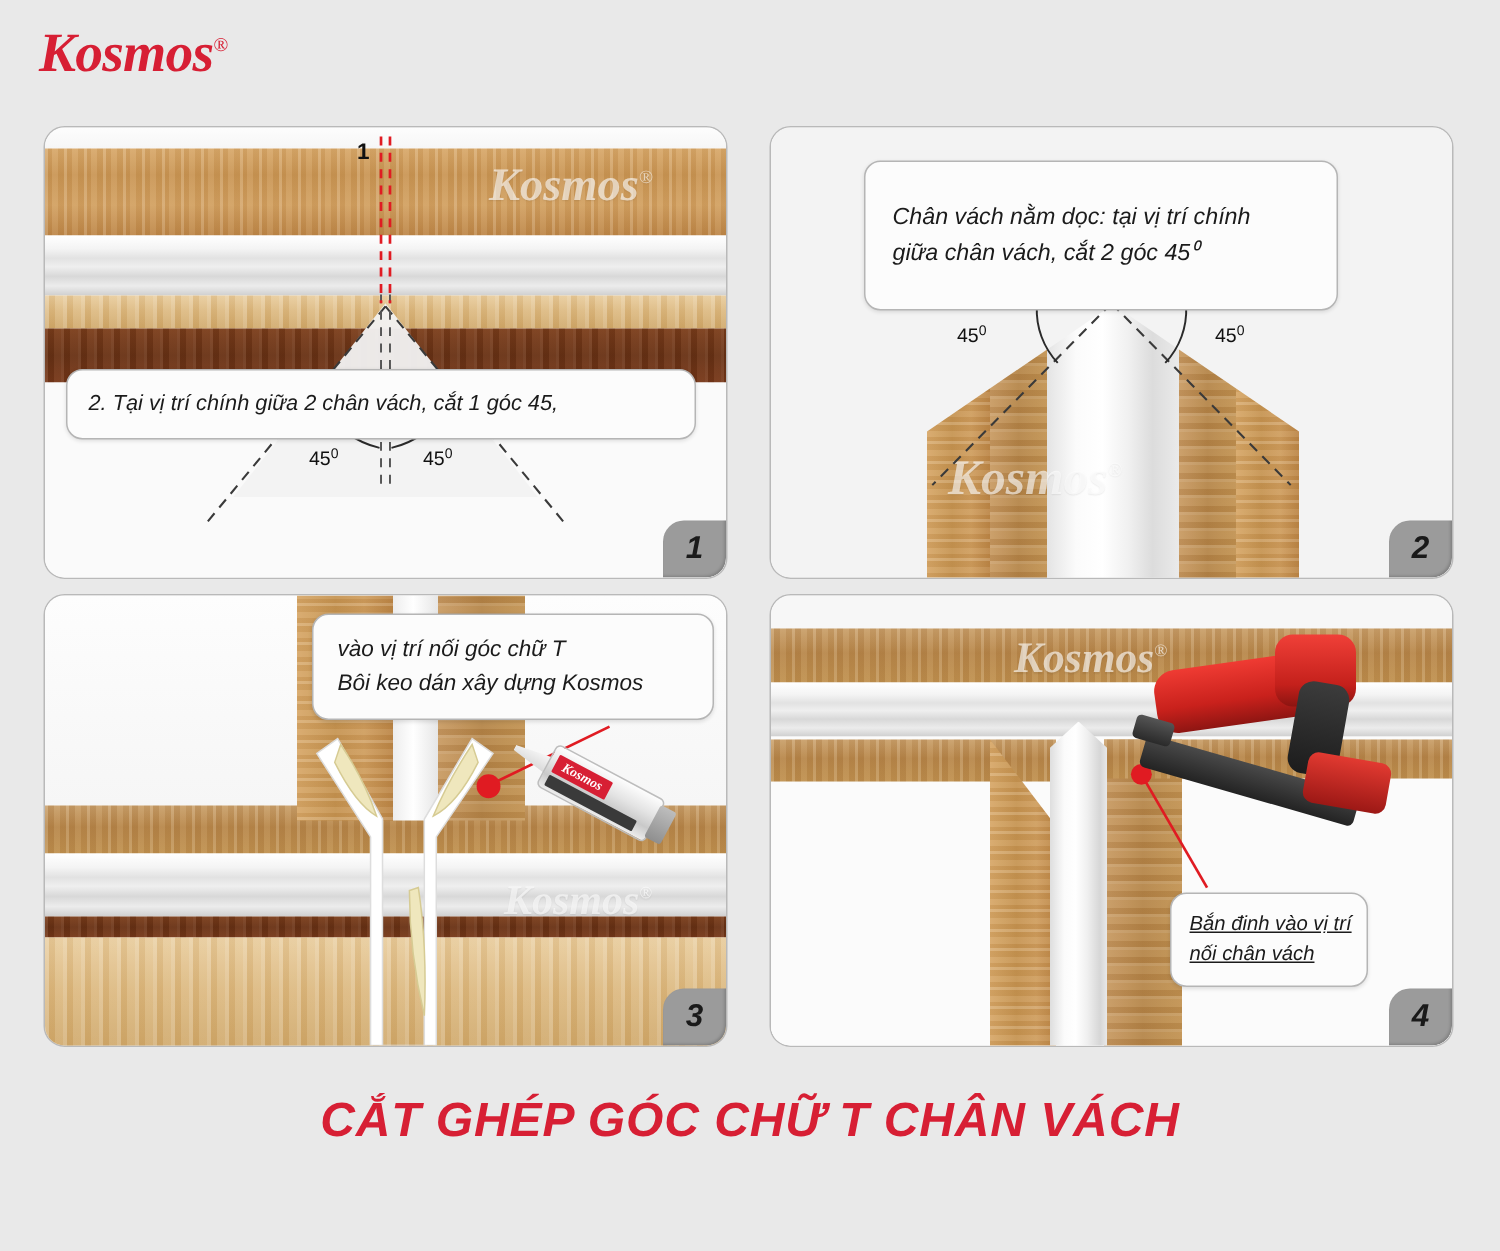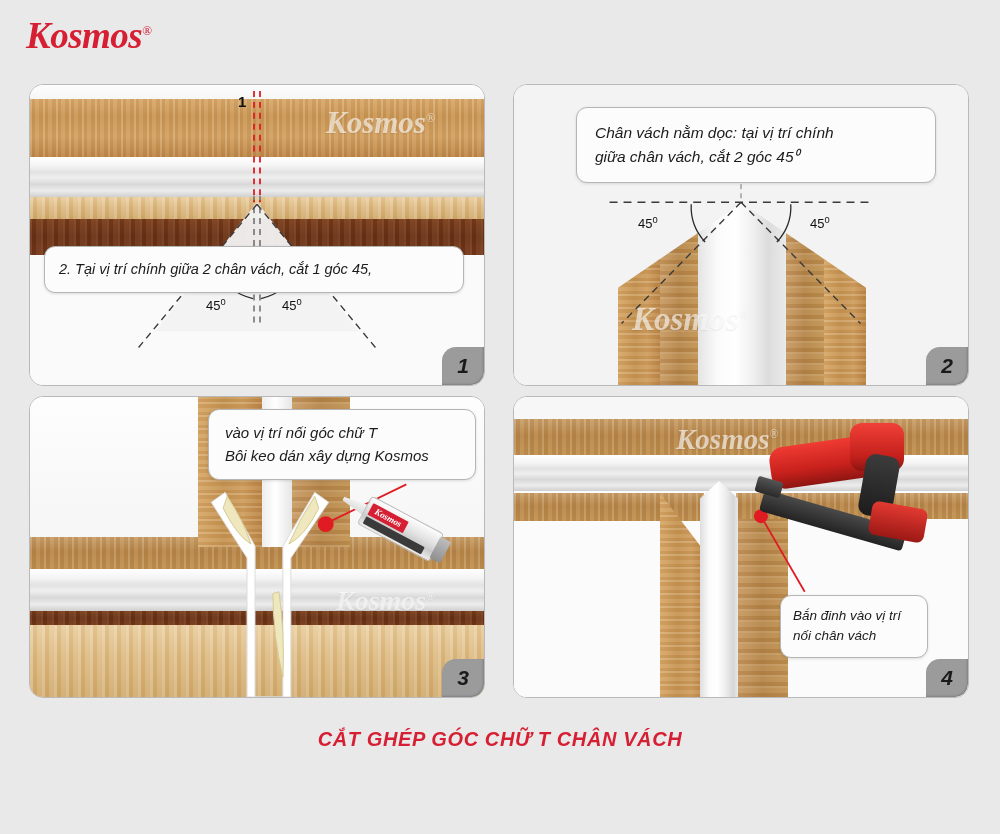--- a/index.html
+++ b/index.html
@@ -133,21 +133,21 @@
     font-weight: bold; color: #111; font-size: 15px;
   }
 
   svg.overlay { position: absolute; inset: 0; width: 100%; height: 100%; z-index: 25; pointer-events: none; }
 
   
   .title {
     position: absolute; left: 0; right: 0; top: 728px;
     text-align: center;
     color: #d71f34;
-    font-size: 20px; font-weight: bold; font-style: italic;
+    font-size: 32px; font-weight: bold; font-style: italic;
     letter-spacing: .6px;
   }
 </style>
 </head>
 <body>
 
 <div class="page">
 
   <div class="brand">
     <span>Kosmos</span><span class="reg">®</span>
@@ -229,21 +229,21 @@
         <line x1="228" y1="100" x2="228" y2="118" stroke="#8a8a8a" stroke-width="1.2" stroke-dasharray="5,4"></line>
       </svg>
 
       <div class="wm" style="left:118px;top:216px;font-size:33px;">
         <span>Kosmos</span><span class="reg">®</span>
       </div>
 
       <div class="ann" style="left:124px;top:130px;"><span>45</span><span class="sup">0</span></div>
       <div class="ann" style="left:296px;top:130px;"><span>45</span><span class="sup">0</span></div>
 
-      <div class="callout" style="left:62px;top:22px;width:360px;padding:13px 18px;font-size:15.5px;line-height:1.55;">
+      <div class="callout" style="left:62px;top:22px;width:316px;padding:25px 18px;font-size:15.5px;line-height:1.55;">
         <span class="line">Chân vách nằm dọc: tại vị trí chính</span>
         <span class="line">giữa chân vách, cắt 2 góc 45⁰</span>
       </div>
     </div>
     <div class="badge">2</div>
   </div>
 
   <div class="panel" id="panel3">
     <div class="scene">
 
@@ -348,21 +348,21 @@
         <div style="position:absolute;left:2px;top:78px;width:26px;height:16px;border-radius:3px;
                     background:linear-gradient(180deg,#555,#2a2a2a);transform:rotate(16deg);"></div>
       </div>
 
       <svg class="overlay" viewBox="0 0 456 302" preserveAspectRatio="none">
 
         <line x1="248" y1="120" x2="292" y2="196" stroke="#e01b22" stroke-width="1.8"></line>
         <circle cx="248" cy="120" r="7" fill="#e01b22"></circle>
       </svg>
 
-      <div class="callout" style="left:266px;top:198px;width:148px;padding:10px 12px;font-size:13.5px;line-height:1.5;">
+      <div class="callout" style="left:266px;top:198px;width:132px;padding:10px 12px;font-size:13.5px;line-height:1.5;text-decoration:underline;">
         <span class="line">Bắn đinh vào vị trí</span>
         <span class="line">nối chân vách</span>
       </div>
     </div>
     <div class="badge">4</div>
   </div>
 
   <div class="title">CẮT GHÉP GÓC CHỮ T CHÂN VÁCH</div>
 
 </div>

